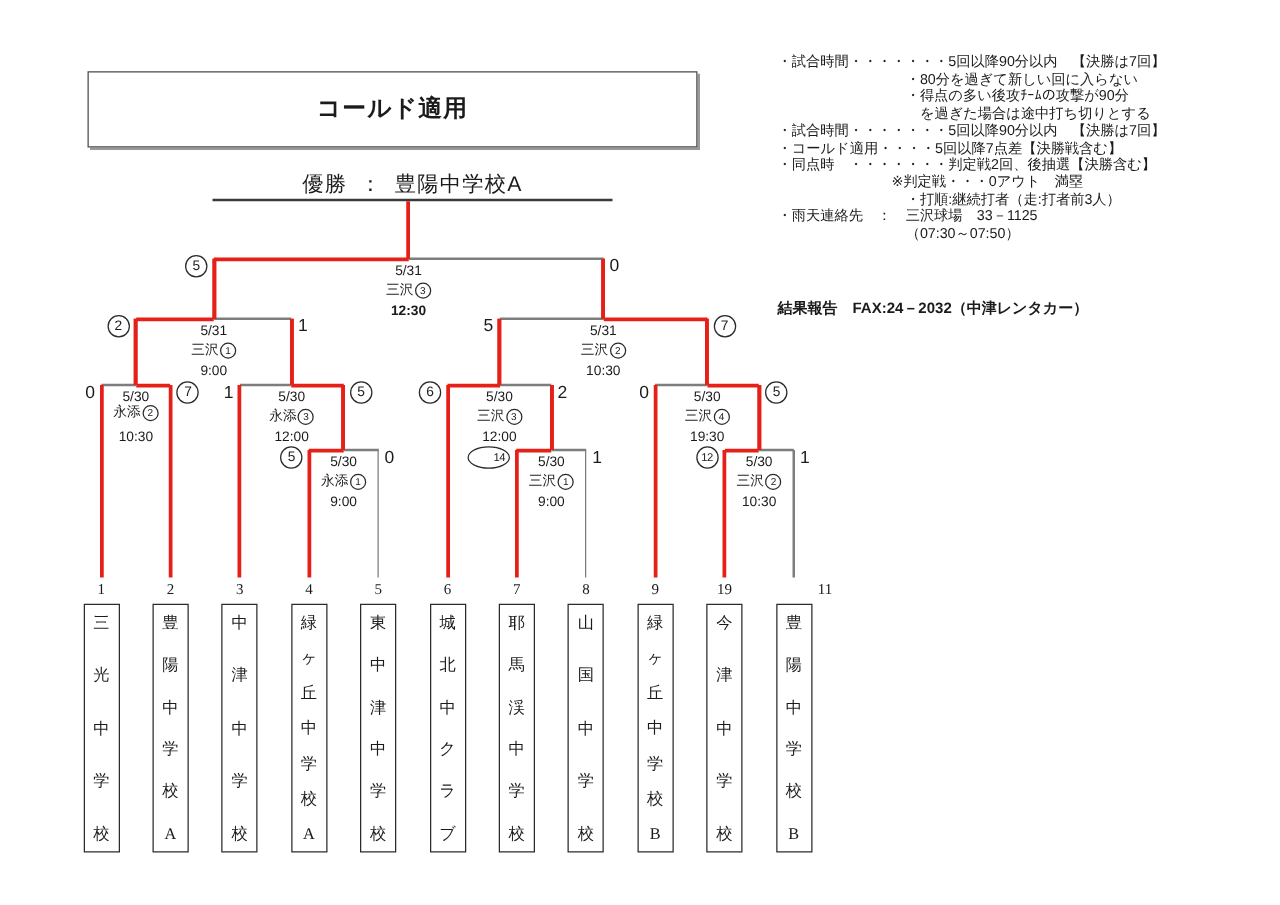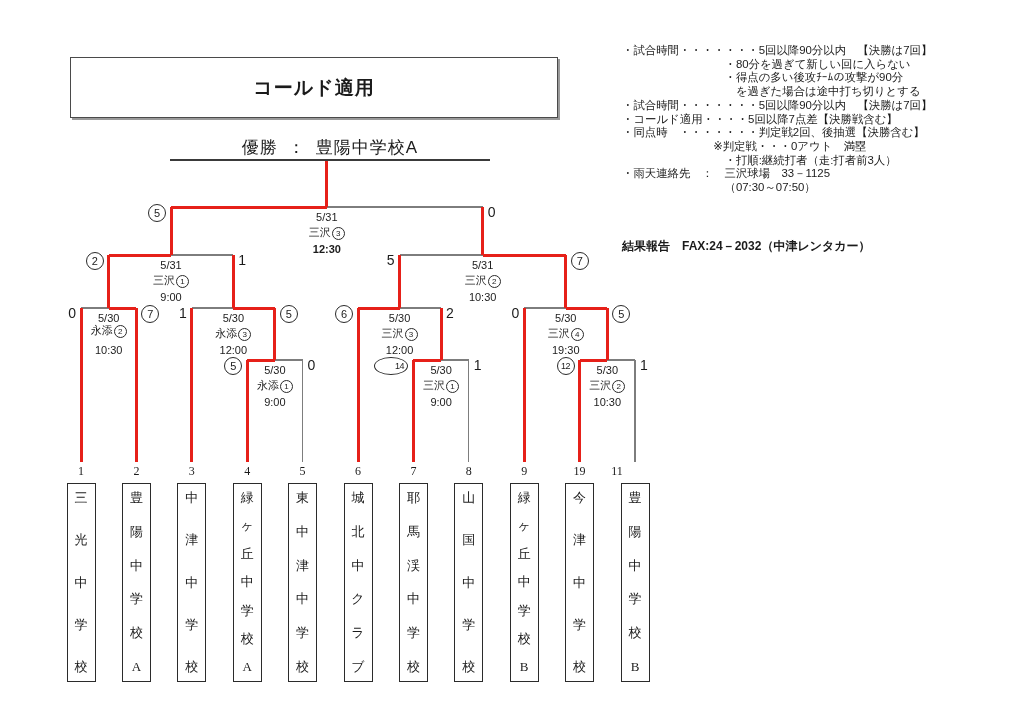--- a/index.html
+++ b/index.html
@@ -275,21 +275,21 @@
       <div class="ln" style="left: 578.1px; top: 360px; width: 3px; height: 102px; background: rgb(230, 32, 25);"></div>
       <div class="team-no" style="left: 569.6px; top: 464px;">19</div>
       <div class="team-box" style="left: 565.1px; top: 483px; width: 29px; height: 199px;">
         <span>今</span>
         <span>津</span>
         <span>中</span>
         <span>学</span>
         <span>校</span>
       </div>
       <div class="ln" style="left: 634.4px; top: 360px; width: 1.2px; height: 102px; background: rgb(125, 125, 125);"></div>
-      <div class="team-no" style="left: 607px; top: 464px;">11</div>
+      <div class="team-no" style="left: 650px; top: 464px;">11</div>
       <div class="team-box" style="left: 620.5px; top: 483px; width: 29px; height: 199px;">
         <span>豊</span>
         <span>陽</span>
         <span>中</span>
         <span>学</span>
         <span>校</span>
         <span>B</span>
       </div>
     </div>
 </div>

